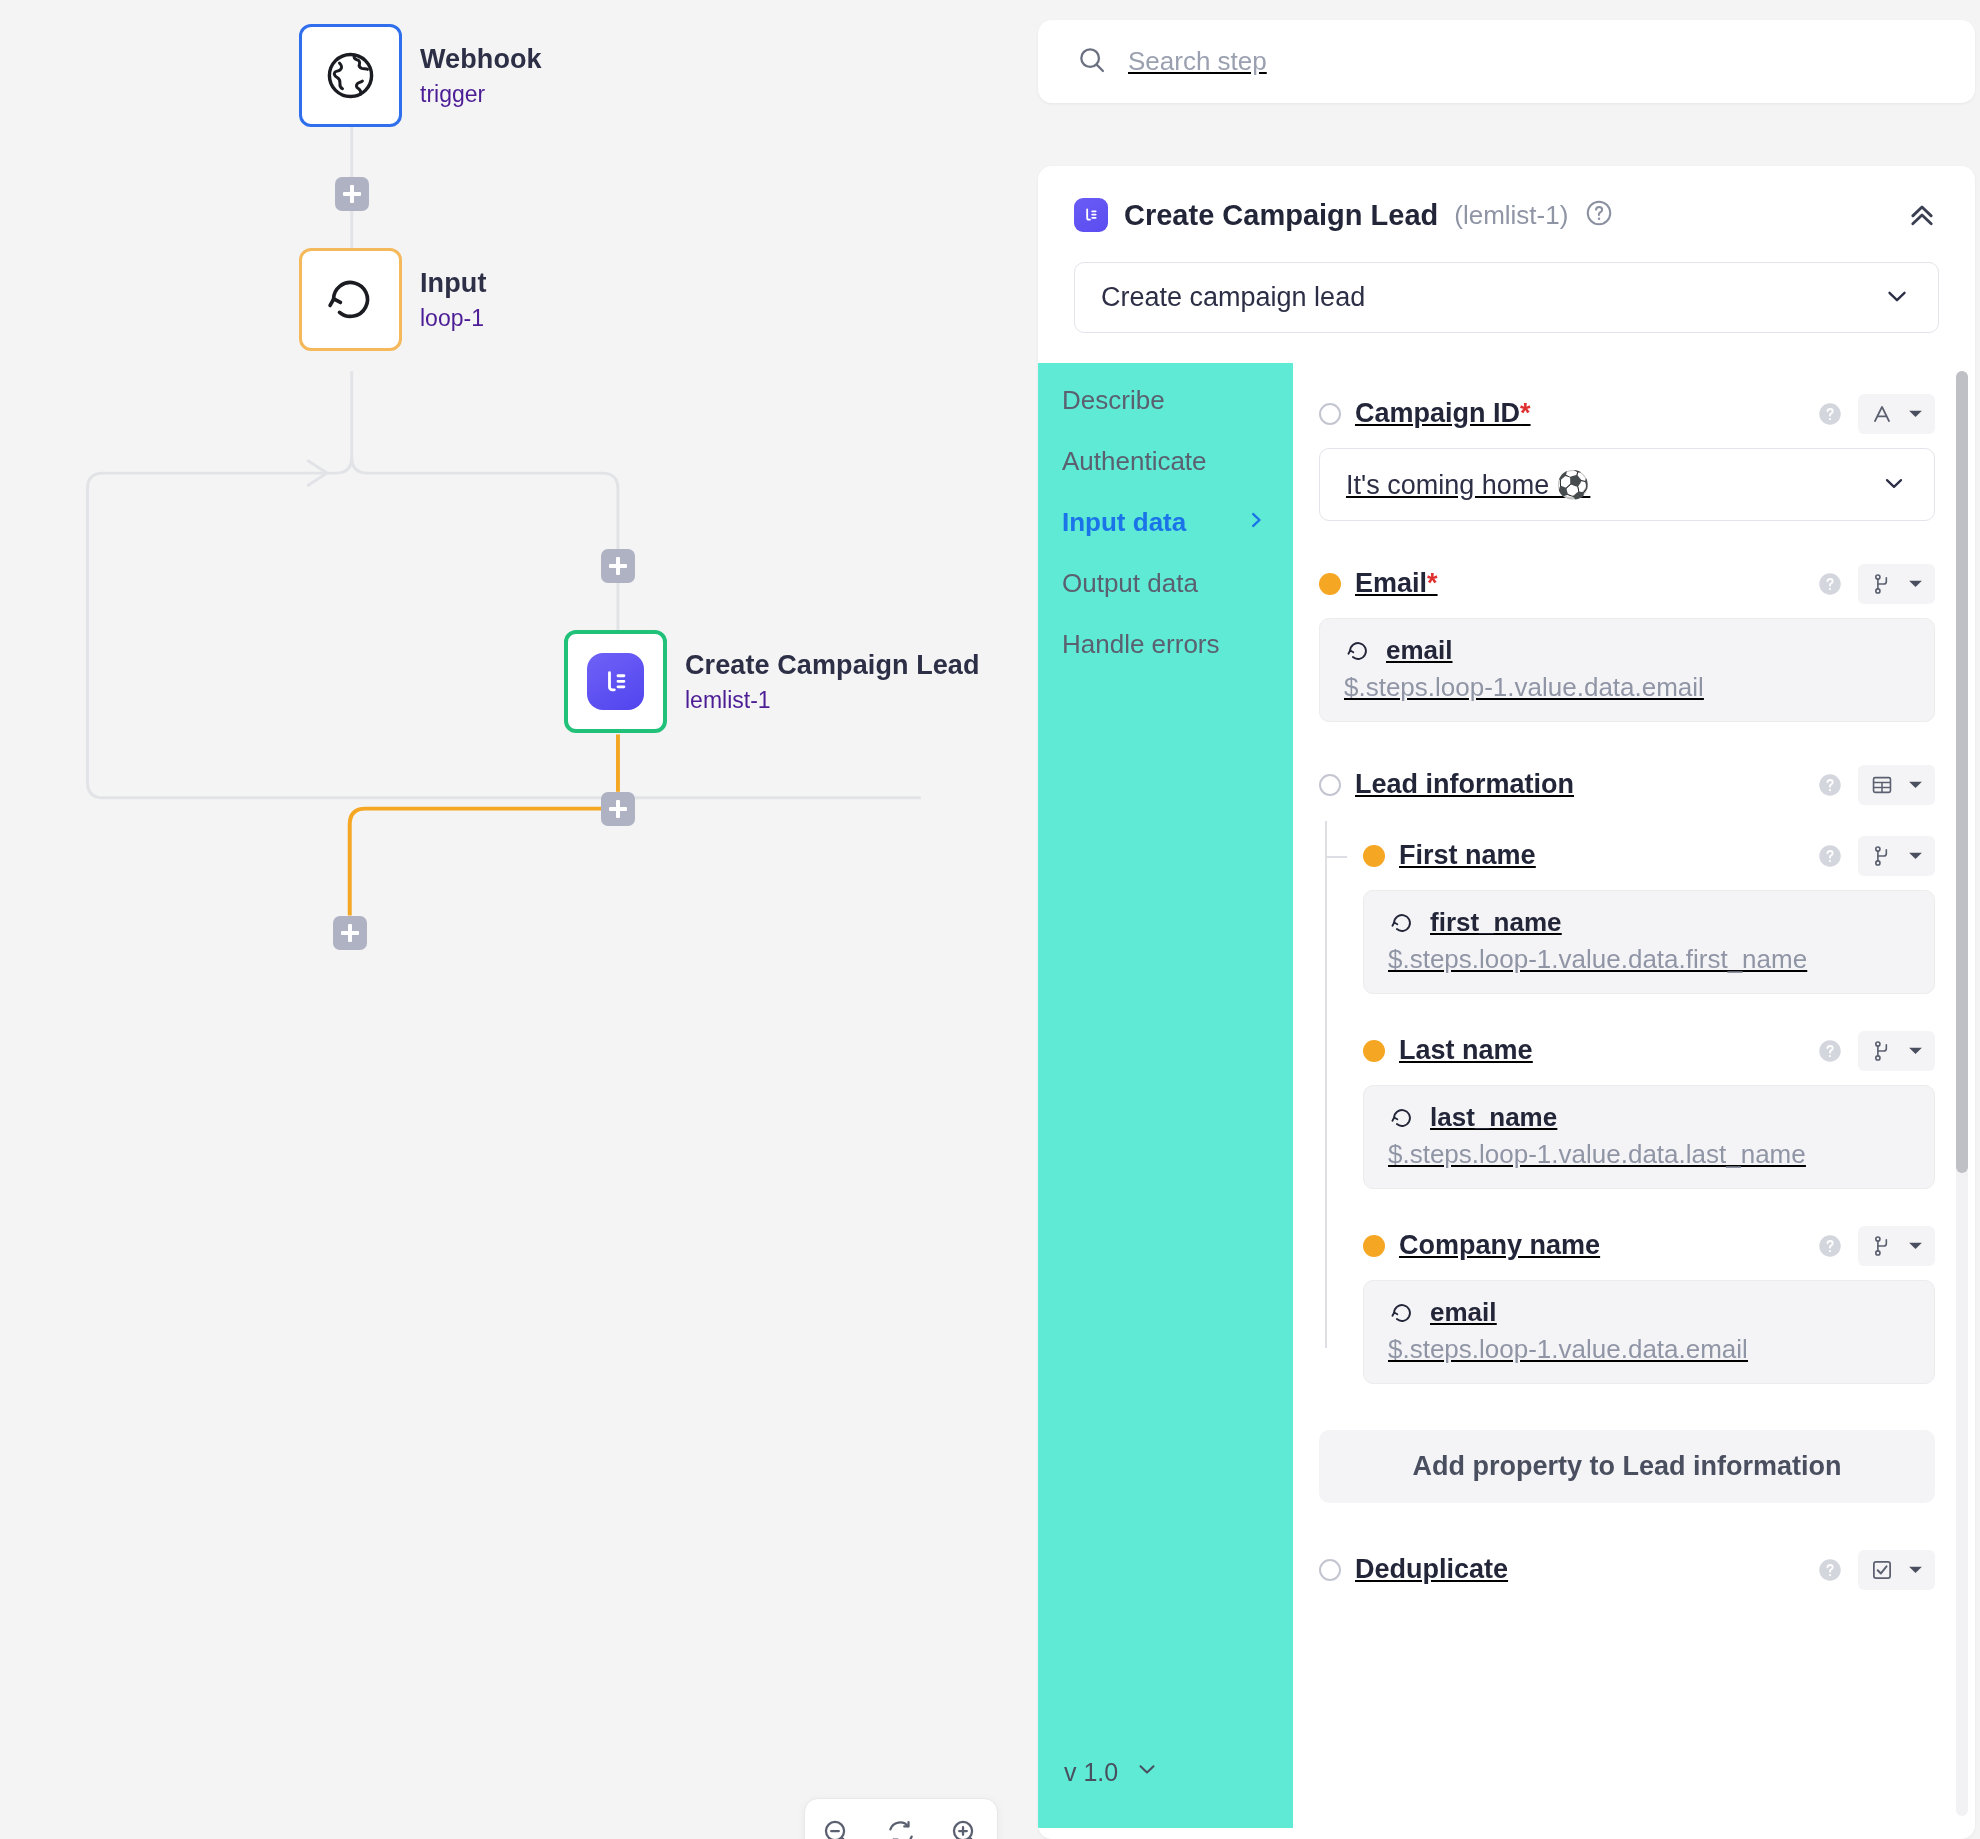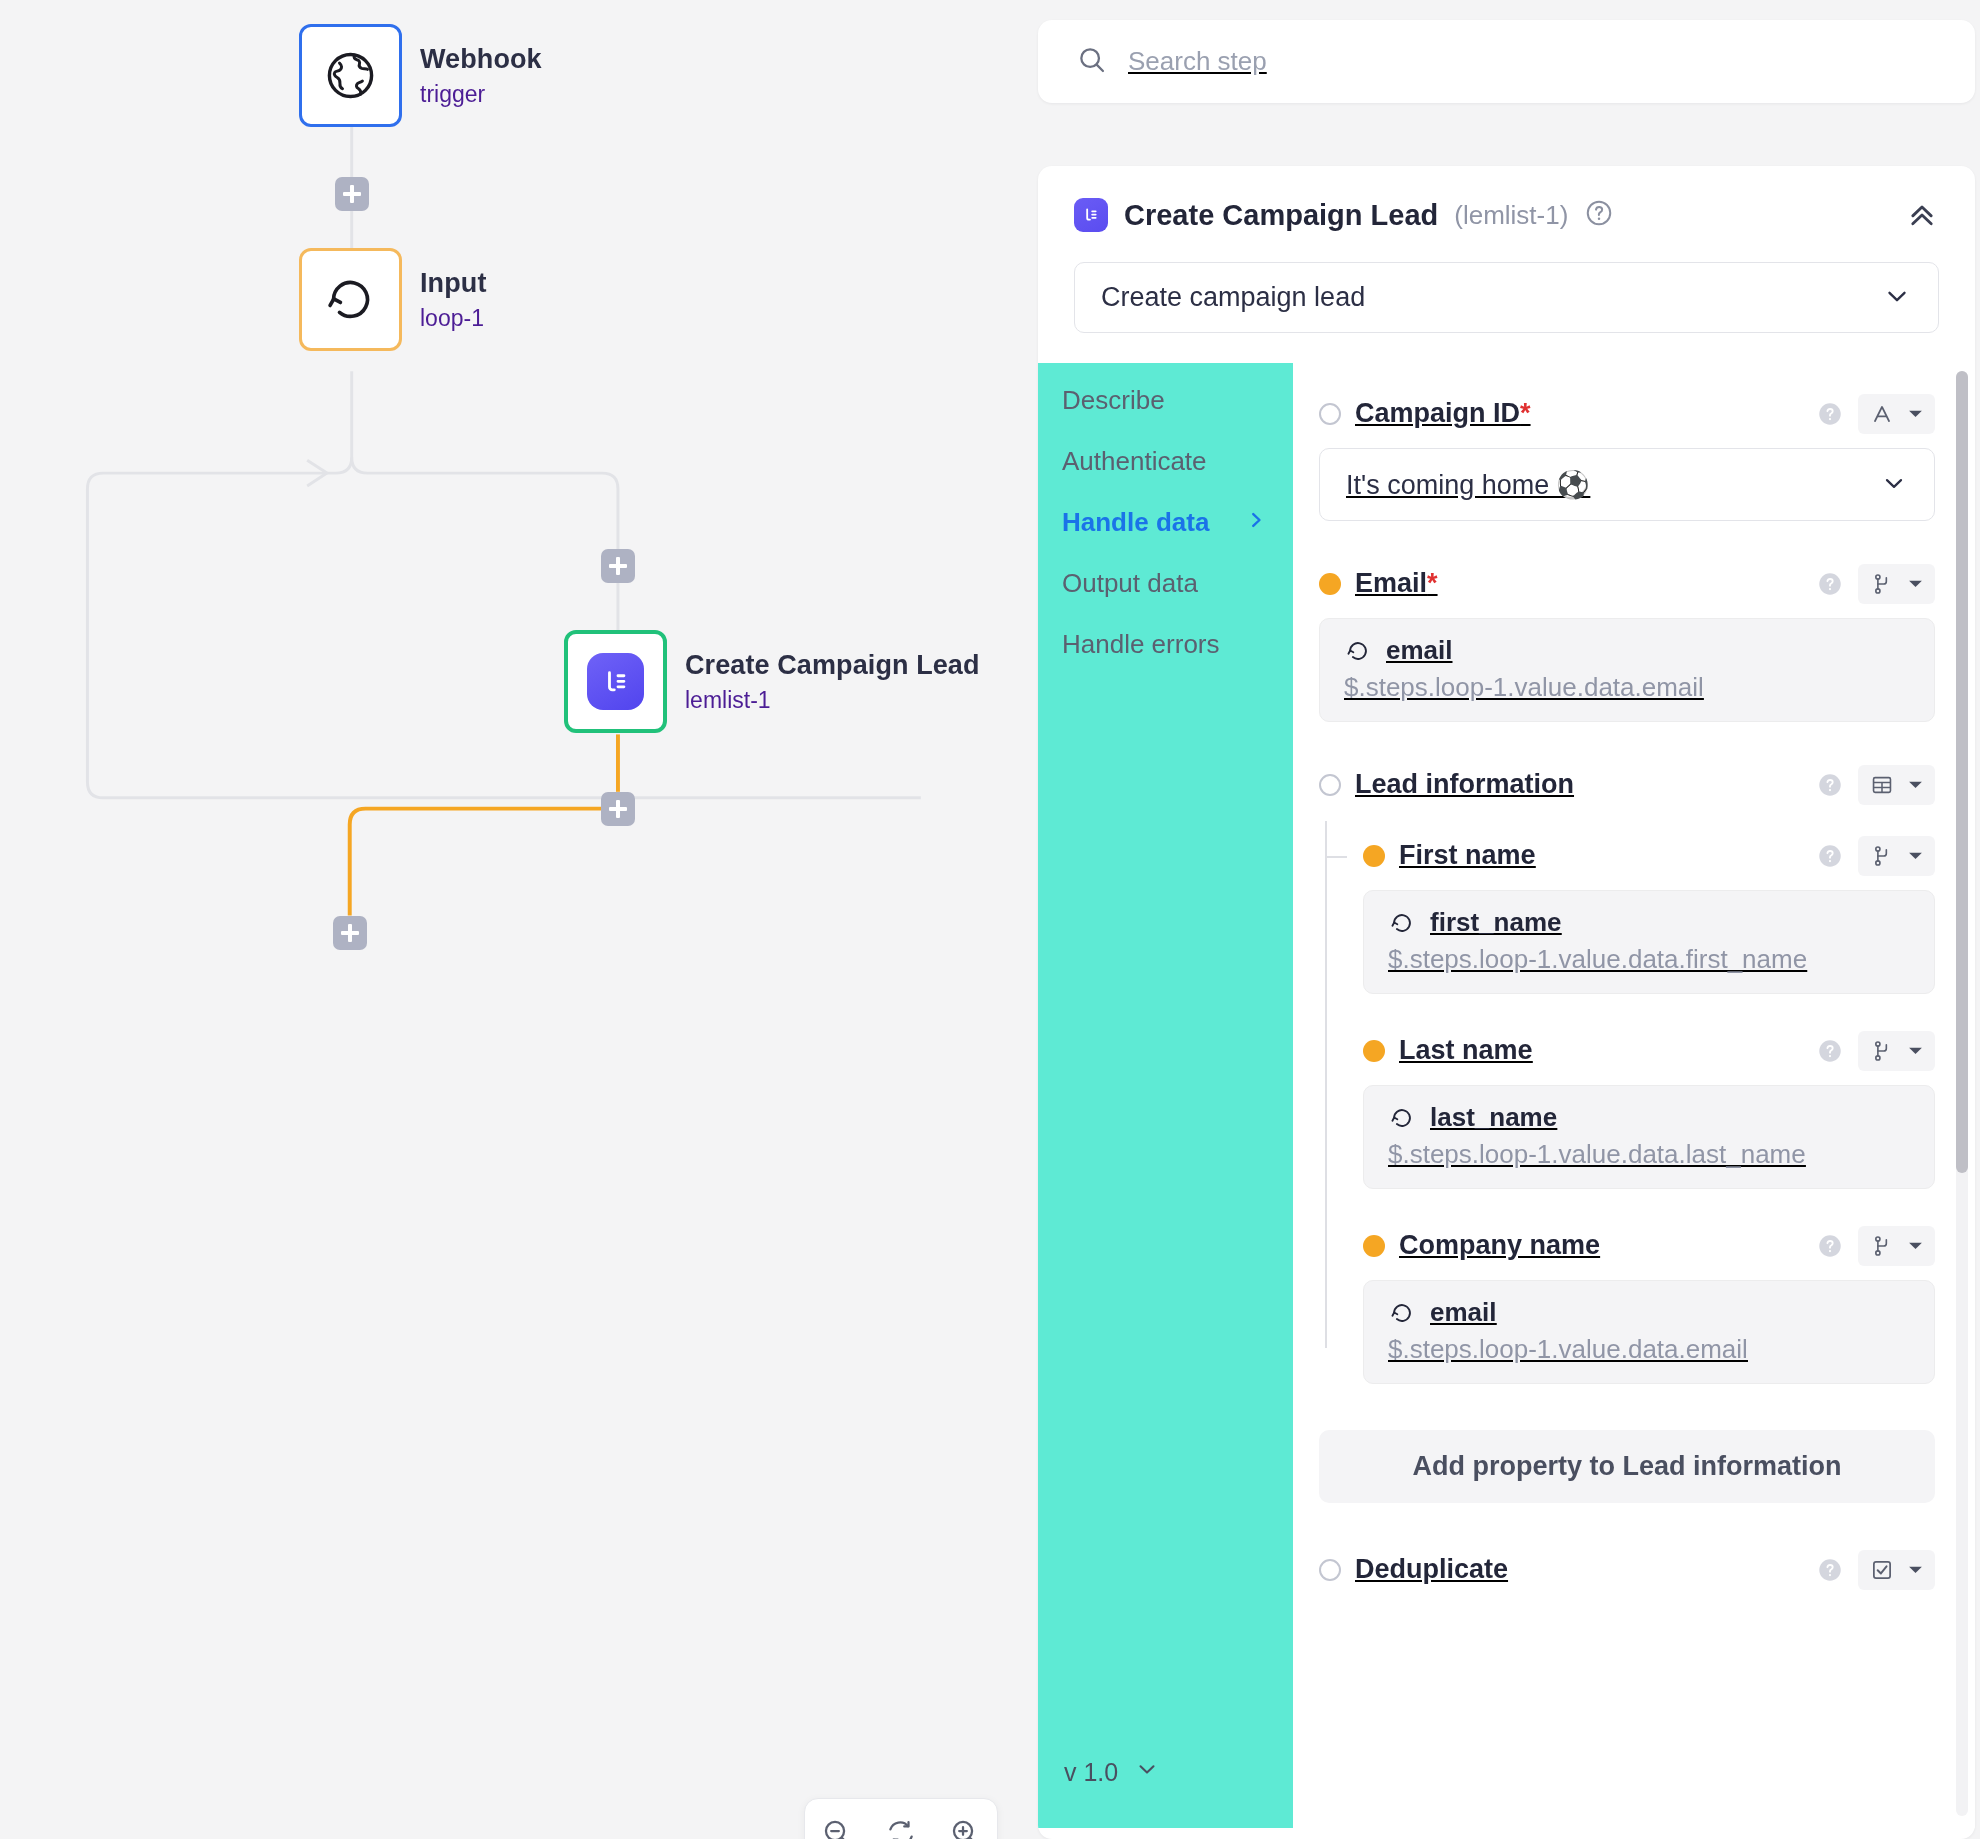--- a/index.html
+++ b/index.html
@@ -317,21 +317,21 @@
       <div class="body-split">
 
         <div class="side-nav">
           <div class="nav-item">
             <span>Describe</span>
           </div>
           <div class="nav-item">
             <span>Authenticate</span>
           </div>
           <div class="nav-item active">
-            <span>Handle data</span>
+            <span>Input data</span>
             <span>
               <svg width="22" height="22" viewBox="0 0 24 24" fill="none">
                 <path d="M9 5.5 L15.8 12 L9 18.5" stroke="#1a73e8" stroke-width="2.6" fill="none" stroke-linecap="round" stroke-linejoin="round"></path>
               </svg>
             </span>
           </div>
           <div class="nav-item">
             <span>Output data</span>
           </div>
           <div class="nav-item">

